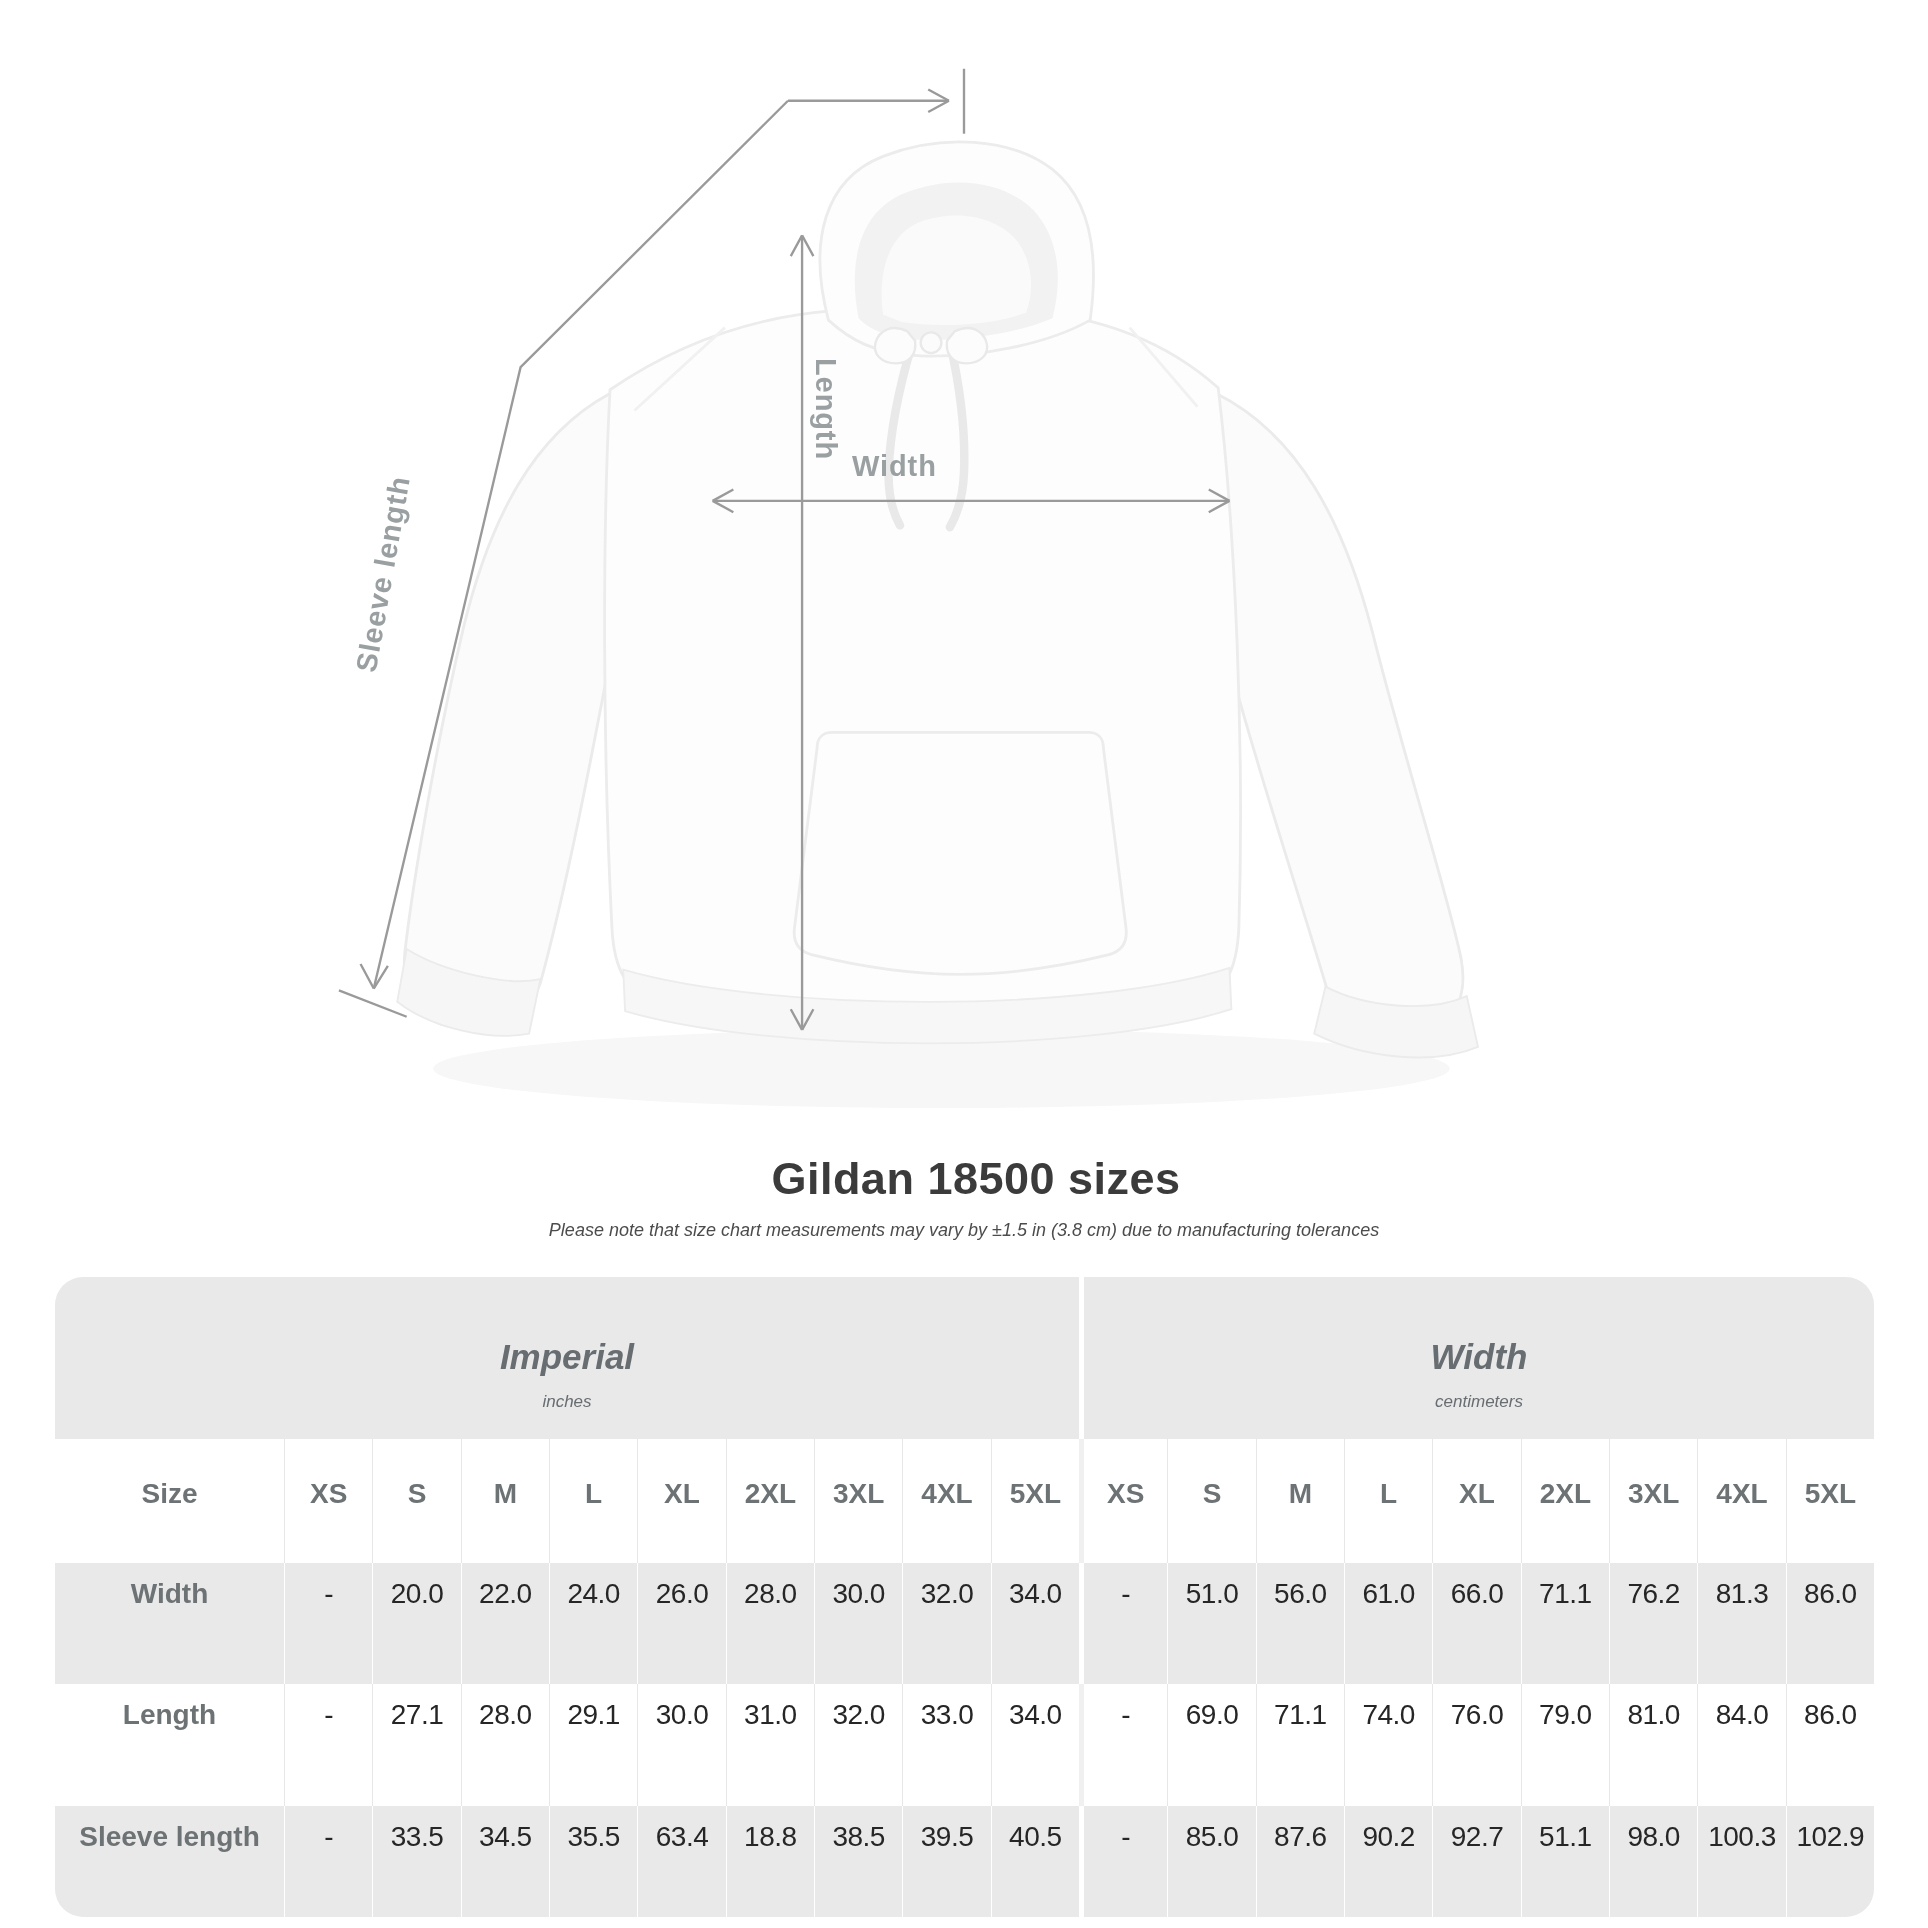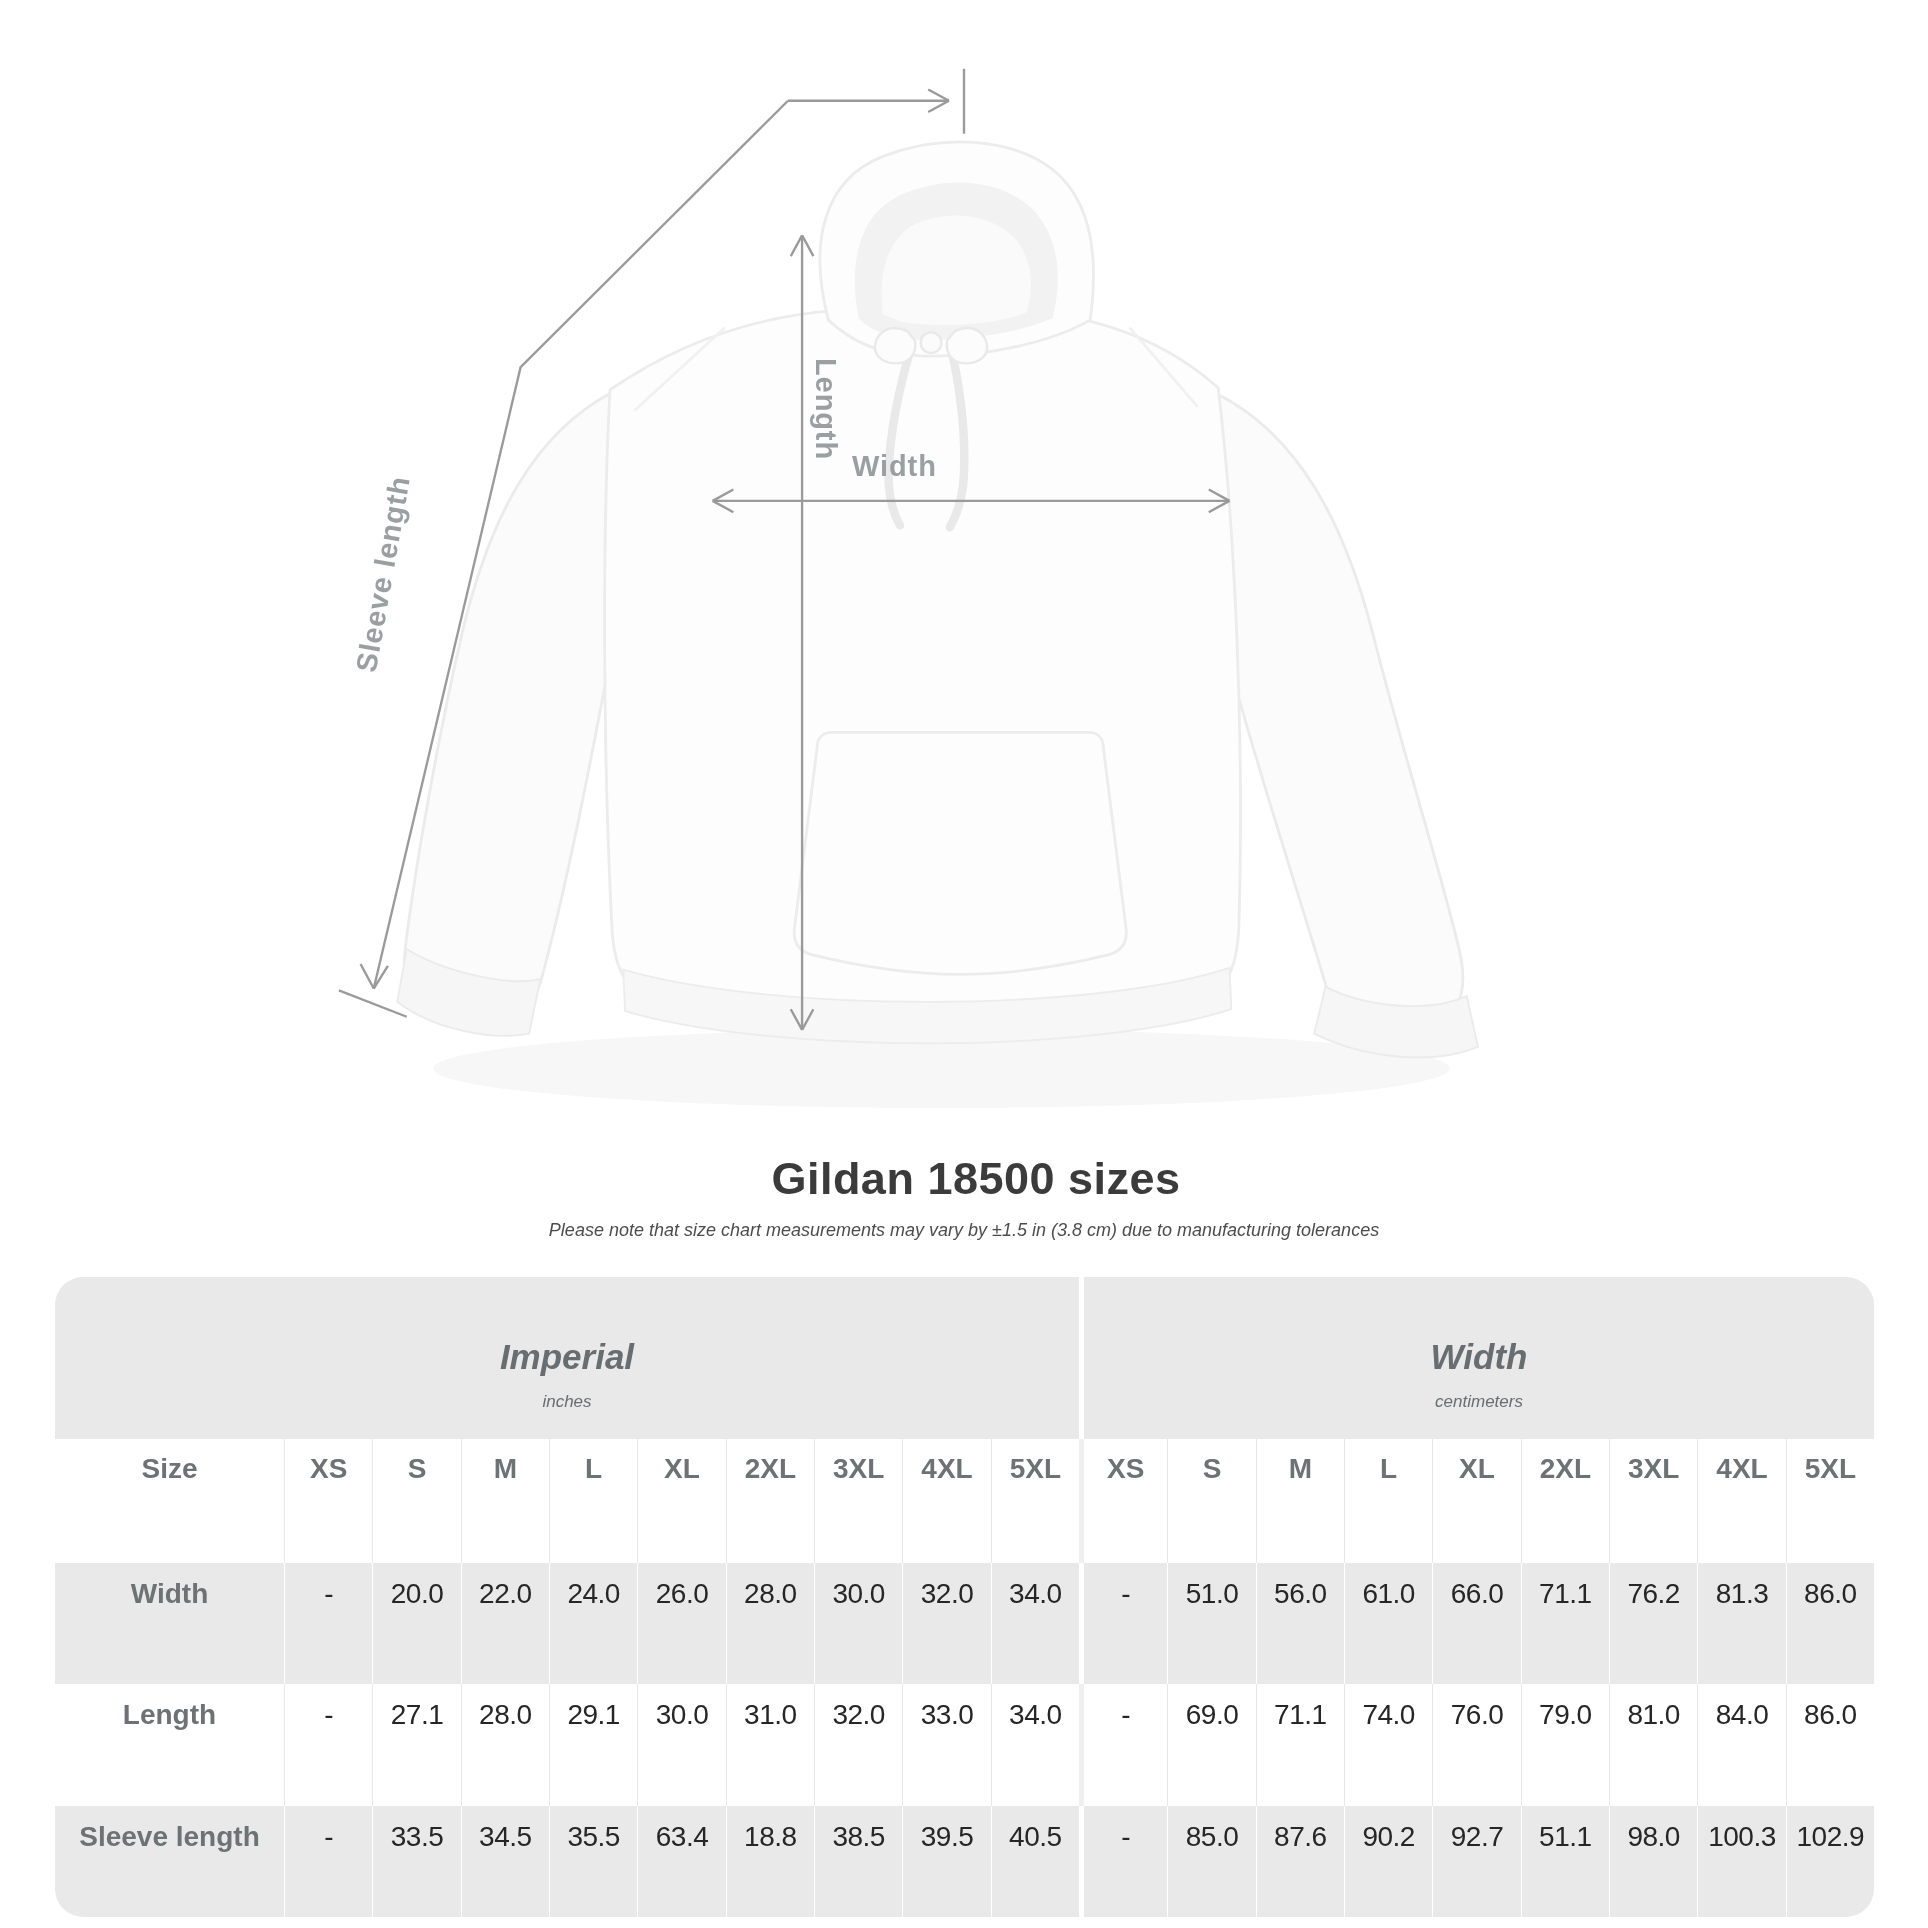--- a/index.html
+++ b/index.html
@@ -32,21 +32,21 @@
     border-radius:28px;overflow:hidden;background:#ffffff;
   }
   .c{display:flex;justify-content:center;align-items:flex-start;}
   .band{
     background:#e9e9e9;flex-direction:column;align-items:center;padding-top:32px;
   }
   .band-title{font-size:35px;font-weight:bold;font-style:italic;color:#676d70;}
   .band-sub{font-size:17px;font-style:italic;color:#676d70;margin-top:15px;}
   .imperial-band{grid-column:1 / 11;}
   .metric-band{grid-column:11 / 20;border-left:5.6px solid #ffffff;}
-  .hdr{padding-top:14px;font-size:28px;font-weight:bold;color:#6d7275;background:#ffffff;}
+  .hdr{padding-top:39px;font-size:28px;font-weight:bold;color:#6d7275;background:#ffffff;}
   .lab{font-size:28px;font-weight:bold;color:#6d7275;}
   .val{font-size:28px;color:#262626;letter-spacing:-0.5px;}
   .rowpad{padding-top:15px;}
   .g{background:#e9e9e9;}
   .w{background:#ffffff;}
   .bw{border-left:1.9px solid #ffffff;}     
   .bg{border-left:1.9px solid #e7e7e7;}     
   .sepg{border-left:5.6px solid #ffffff;}   
   .sepw{border-left:5.6px solid #f0f0f0;}   
 </style>

